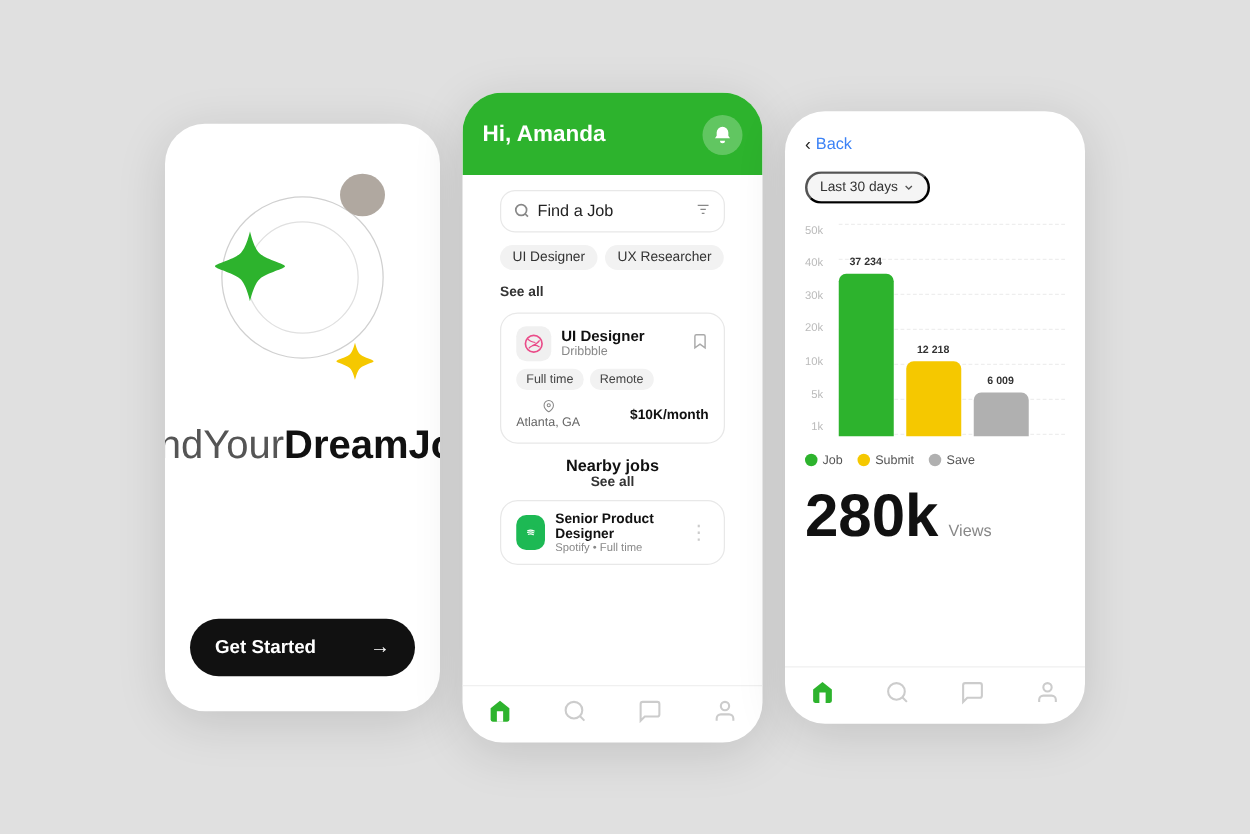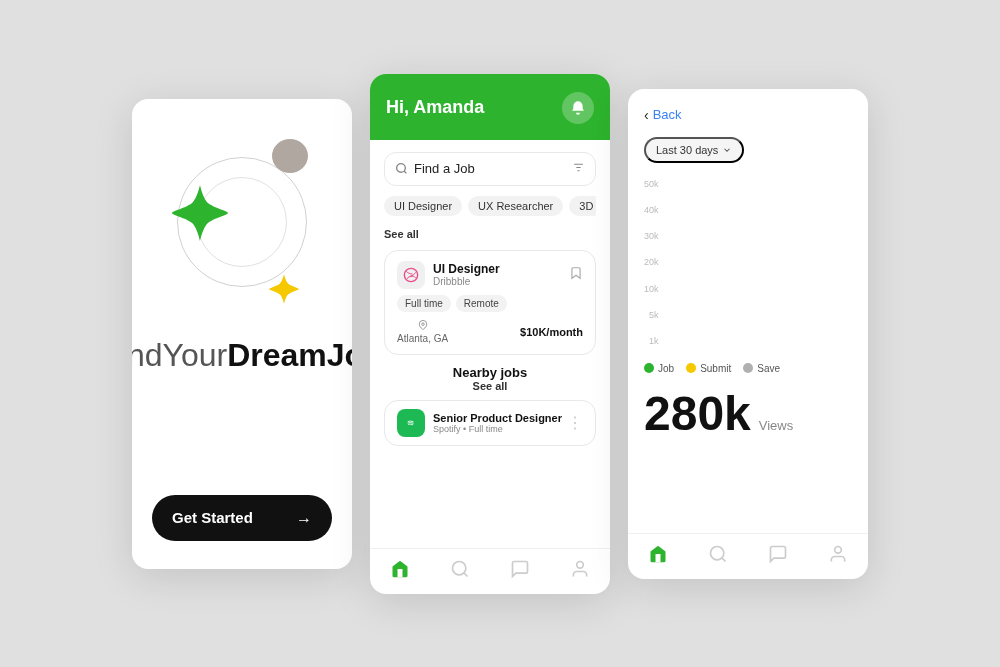--- a/index.html
+++ b/index.html
@@ -16,21 +16,21 @@
     .screens-container {
       display: flex;
       gap: 18px;
       align-items: center;
       justify-content: center;
     }
 
     
     .phone-card {
       background: #fff;
-      border-radius: 16px;
+      border-radius: 32px;
       overflow: hidden;
       box-shadow: 0 8px 40px rgba(0,0,0,0.13);
       position: relative;
     }
 
     
     .screen1 {
       width: 220px;
       height: 470px;
       display: flex;
@@ -156,21 +156,21 @@
       background: rgba(255,255,255,0.25);
       border-radius: 50%;
       display: flex;
       align-items: center;
       justify-content: center;
       color: #fff;
       font-size: 14px;
     }
     .screen2-body {
       flex: 1;
-      padding: 12px 14px 0;
+      padding: 12px 30px 0;
       overflow: hidden;
     }
     .search-bar {
       display: flex;
       align-items: center;
       border: 1.5px solid #e8e8e8;
       border-radius: 12px;
       padding: 8px 10px;
       gap: 6px;
       margin-bottom: 10px;
@@ -694,20 +694,43 @@
       <div class="chart-area">
         <div class="chart-y-labels">
           <span class="y-label">50k</span>
           <span class="y-label">40k</span>
           <span class="y-label">30k</span>
           <span class="y-label">20k</span>
           <span class="y-label">10k</span>
           <span class="y-label">5k</span>
           <span class="y-label">1k</span>
         </div>
+        <div class="chart-bars-area">
+          <div class="chart-gridlines">
+            <div class="gridline"></div>
+            <div class="gridline"></div>
+            <div class="gridline"></div>
+            <div class="gridline"></div>
+            <div class="gridline"></div>
+            <div class="gridline"></div>
+            <div class="gridline"></div>
+          </div>
+          <div class="bar-group">
+            <span class="bar-value">37 234</span>
+            <div class="bar bar-green" style="height: 130px;"></div>
+          </div>
+          <div class="bar-group">
+            <span class="bar-value">12 218</span>
+            <div class="bar bar-yellow" style="height: 60px;"></div>
+          </div>
+          <div class="bar-group">
+            <span class="bar-value">6 009</span>
+            <div class="bar bar-gray" style="height: 35px;"></div>
+          </div>
+        </div>
       </div>
 
       <div class="chart-legend">
         <div class="legend-item">
           <div class="legend-dot" style="background:#2db32d;"></div>
           <span>Job</span>
         </div>
         <div class="legend-item">
           <div class="legend-dot" style="background:#f5c800;"></div>
           <span>Submit</span>

